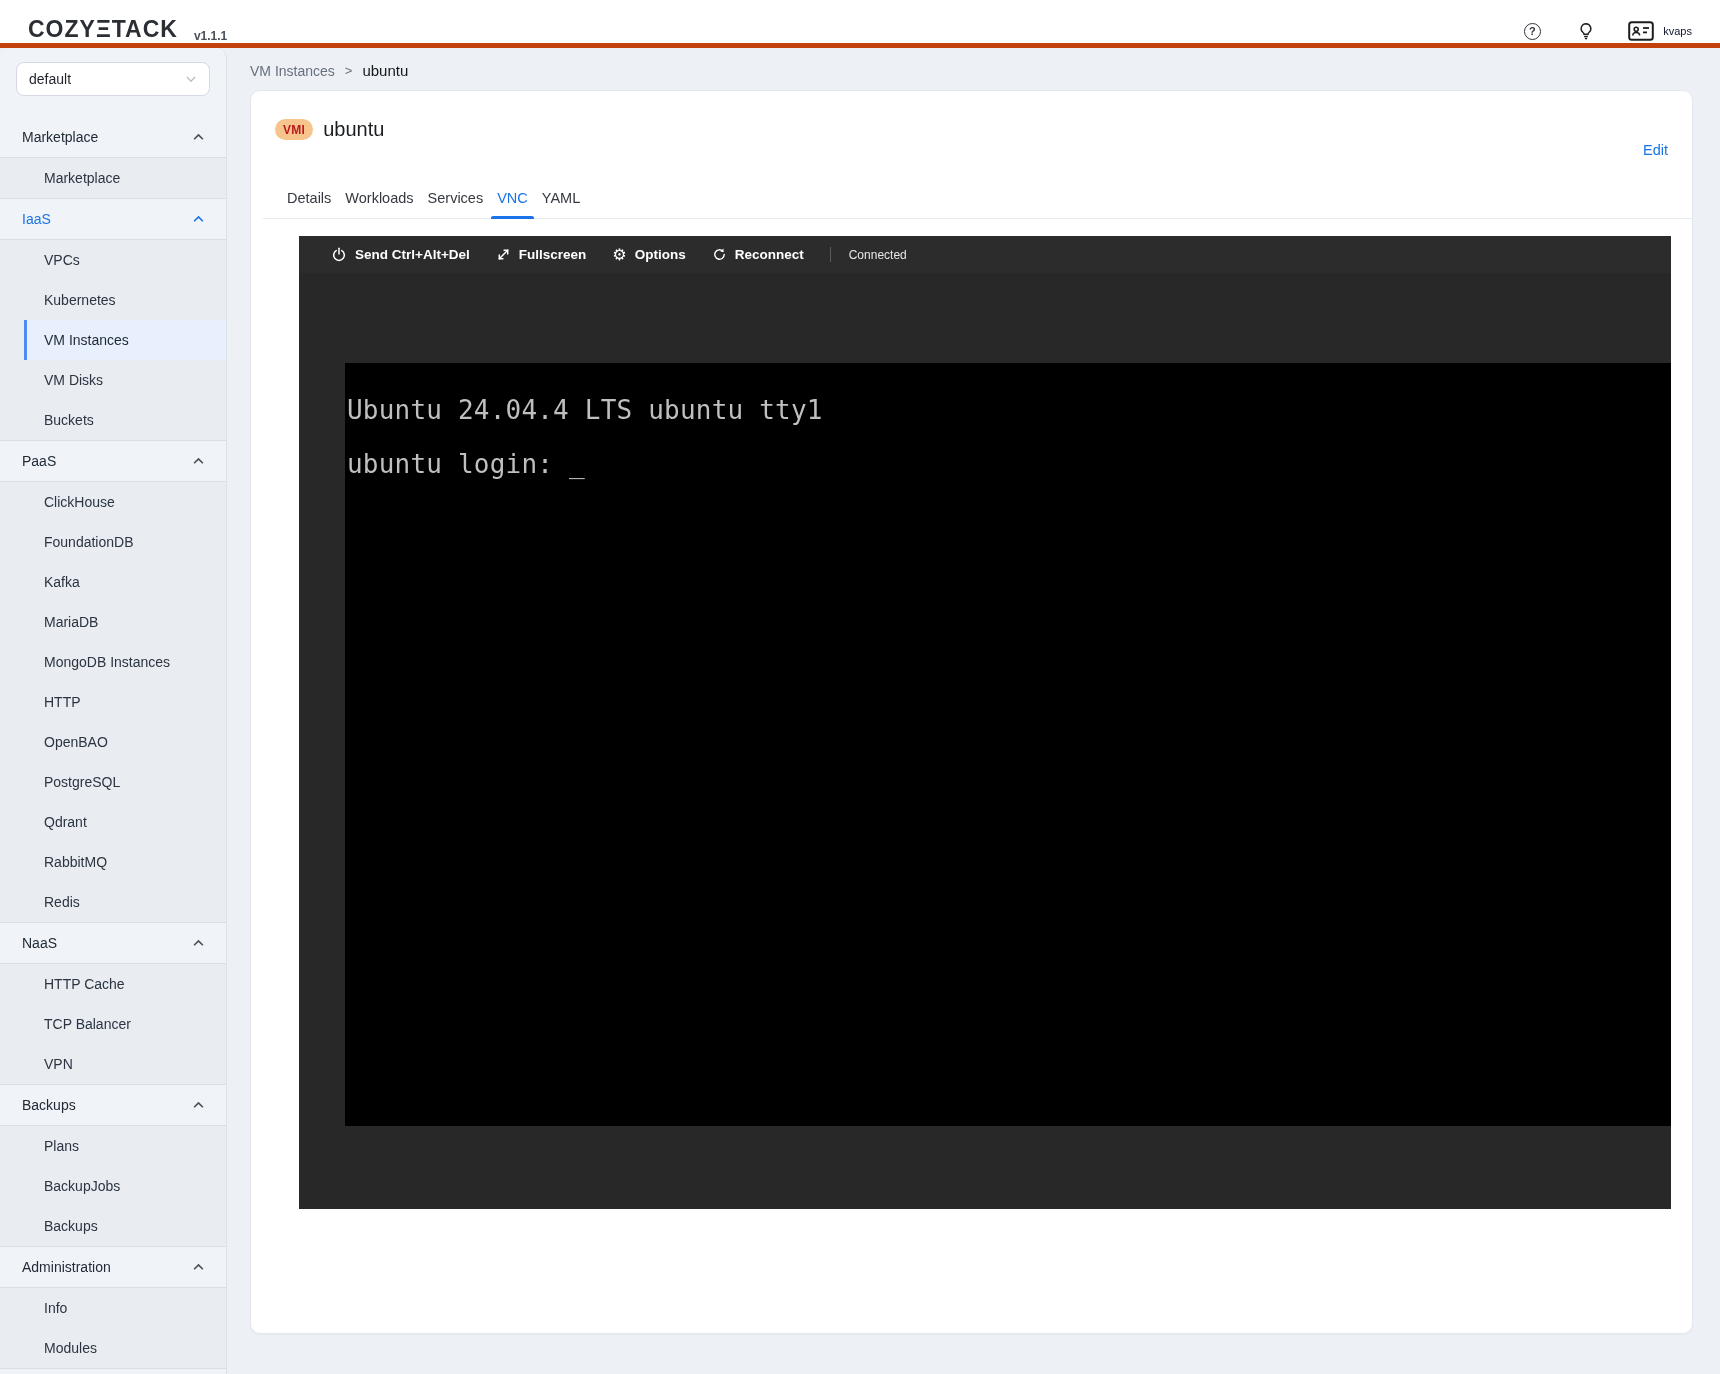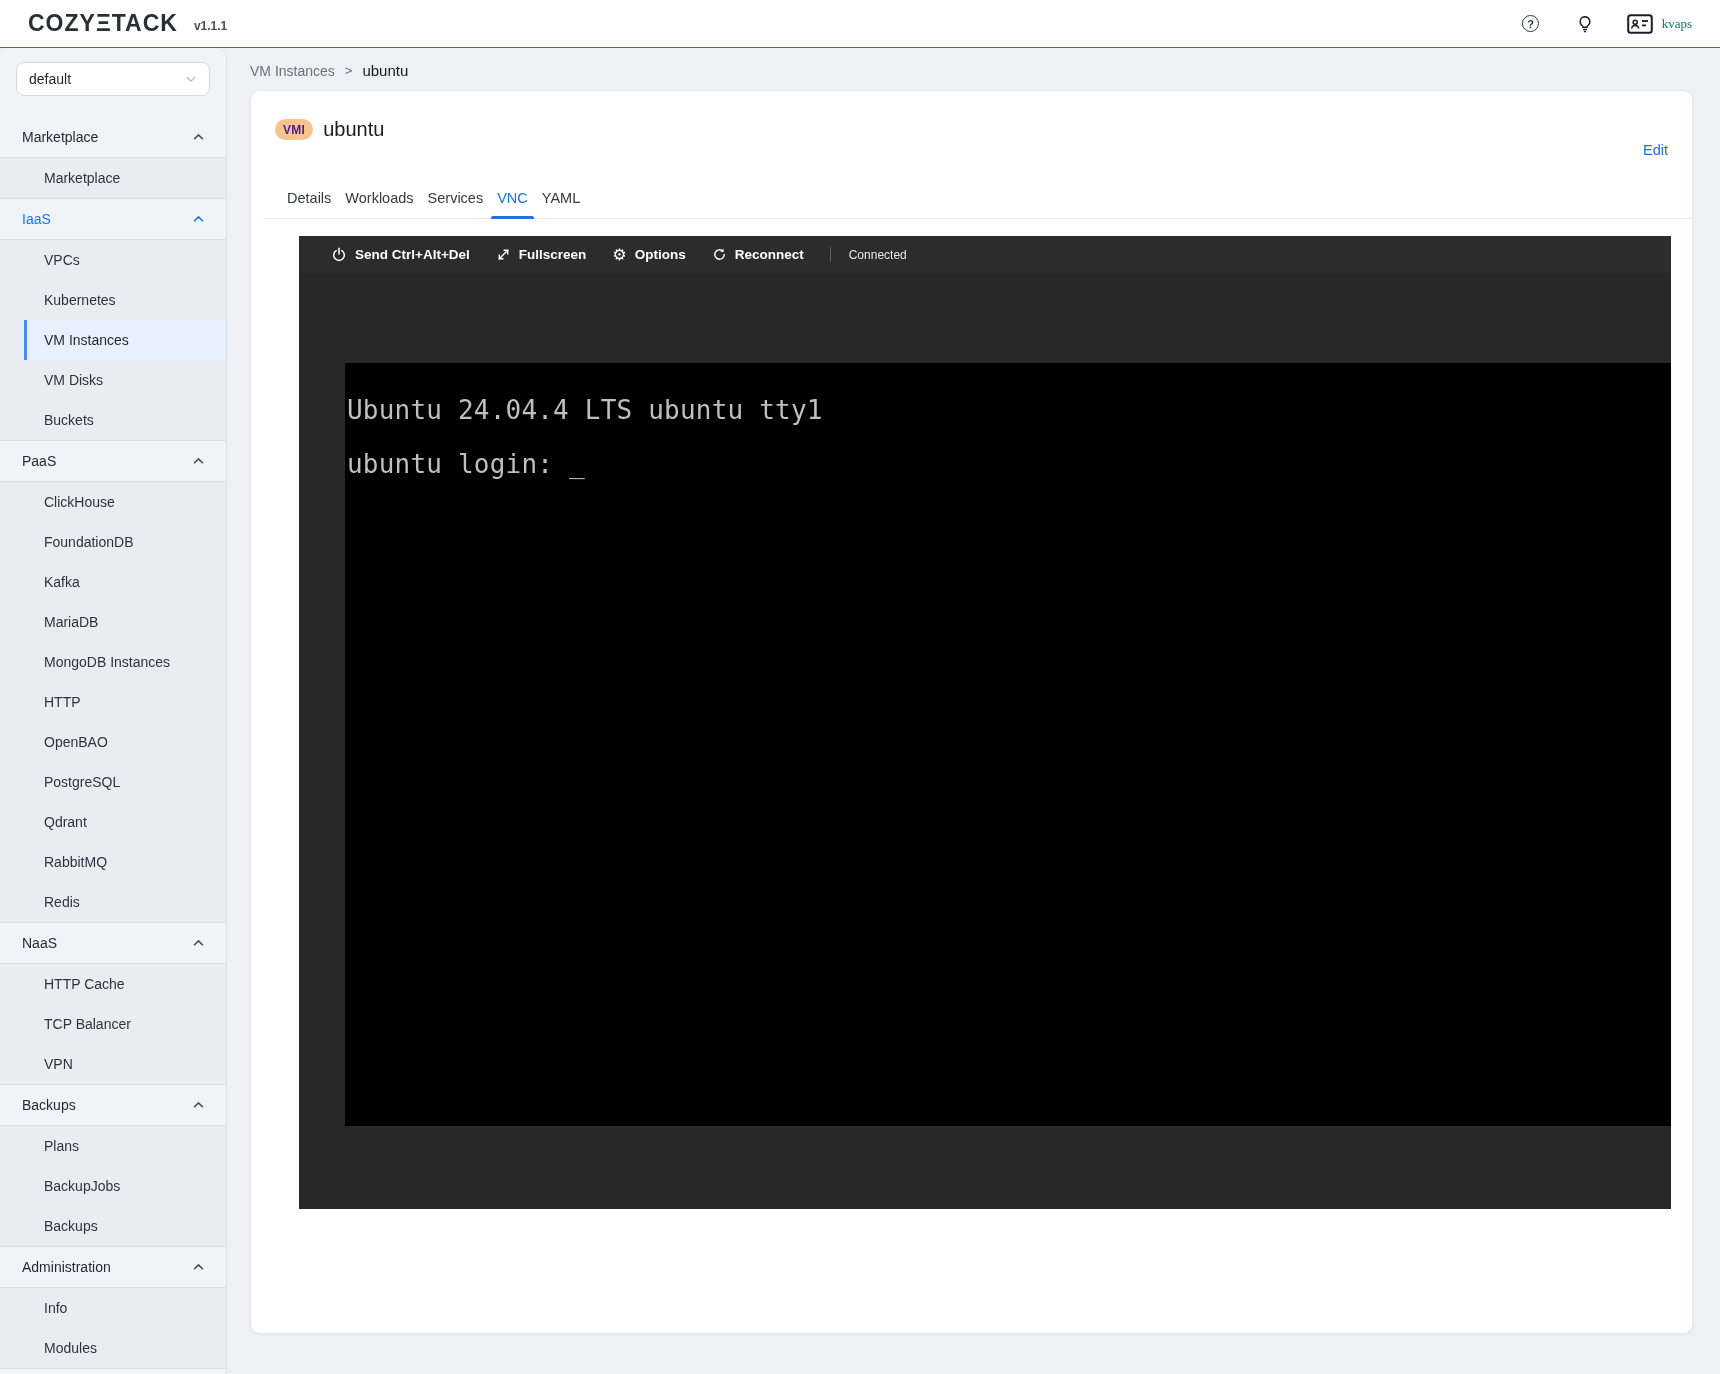--- a/index.html
+++ b/index.html
@@ -7,34 +7,34 @@
   body {
     font-family:"Liberation Sans", sans-serif;
     background:#edf1f6;
     color:#1f2329;
     position:relative;
   }
 
   
   .topbar {
     position:absolute; top:0; left:0; width:1720px; height:48px;
-    background:#ffffff; border-bottom:1px solid #c2410c;
-    display:flex; align-items:center; padding:0 28px; z-index:5;
+    background:#ffffff; border-bottom:5px solid #c2410c;
+    display:flex; align-items:flex-end; padding:0 28px; z-index:5;
   }
   .logo { font-size:23px; font-weight:600; letter-spacing:1px; color:#2b2f34; }
   .logo-version { font-size:12px; font-weight:700; color:#494f57; margin-left:16px; margin-top:4px; }
   .topbar-right { margin-left:auto; display:flex; align-items:center; gap:30px; }
   .icon-btn { display:flex; align-items:center; justify-content:center; width:24px; height:24px; cursor:pointer; }
   .help-circle {
     width:17px; height:17px; border-radius:50%; border:1.5px solid #2f3338;
     display:flex; align-items:center; justify-content:center;
     font-size:11px; font-weight:700; color:#2f3338;
   }
   .user-chip { display:flex; align-items:center; gap:9px; cursor:pointer; }
-  .user-name { font-size:13px; color:#0f766e;font-family:Liberation Serif, serif; }
+  .user-name { font-size:11px; color:#0f172a; }
 
   
   .sidebar {
     position:absolute; top:48px; left:0; width:227px; height:1326px;
     background:#f0f4f9; border-right:1px solid #dde2ea;
     border-radius:10px 10px 0 0; overflow:hidden;
   }
   .project-select {
     margin:14px 16px 21px 16px; height:34px; background:#fff;
     border:1px solid #d5dae2; border-radius:8px;
@@ -74,21 +74,21 @@
   .card {
     position:absolute; top:42px; left:23px; width:1443px; height:1244px;
     background:#ffffff; border:1px solid #e4e8ee; border-radius:10px;
     box-shadow:0 1px 2px rgba(20,30,50,0.04);
   }
   .card-header {
     position:absolute; top:22px; left:24px; right:24px; height:32px;
     display:flex; align-items:center;
   }
   .vmi-badge {
-    background:#f7c48d; color:#4c1d95; font-size:12px; font-weight:700;
+    background:#f7c48d; color:#b91c1c; font-size:12px; font-weight:700;
     padding:4px 8px 3px 8px; border-radius:11px; letter-spacing:0.3px;text-align:center;
   }
   .card-title { font-size:20px; font-weight:500; color:#1b1d20; margin-left:10px; }
   .edit-link { margin-left:auto; font-size:14.5px; color:#1a73e8; cursor:pointer;margin-top:41px; }
 
   .tabs {
     position:absolute; top:86px; left:12px; right:0; height:42px;
     border-bottom:1px solid #e6e9ef;
     display:flex; align-items:flex-start; gap:14px; padding:0 24px;
   }

